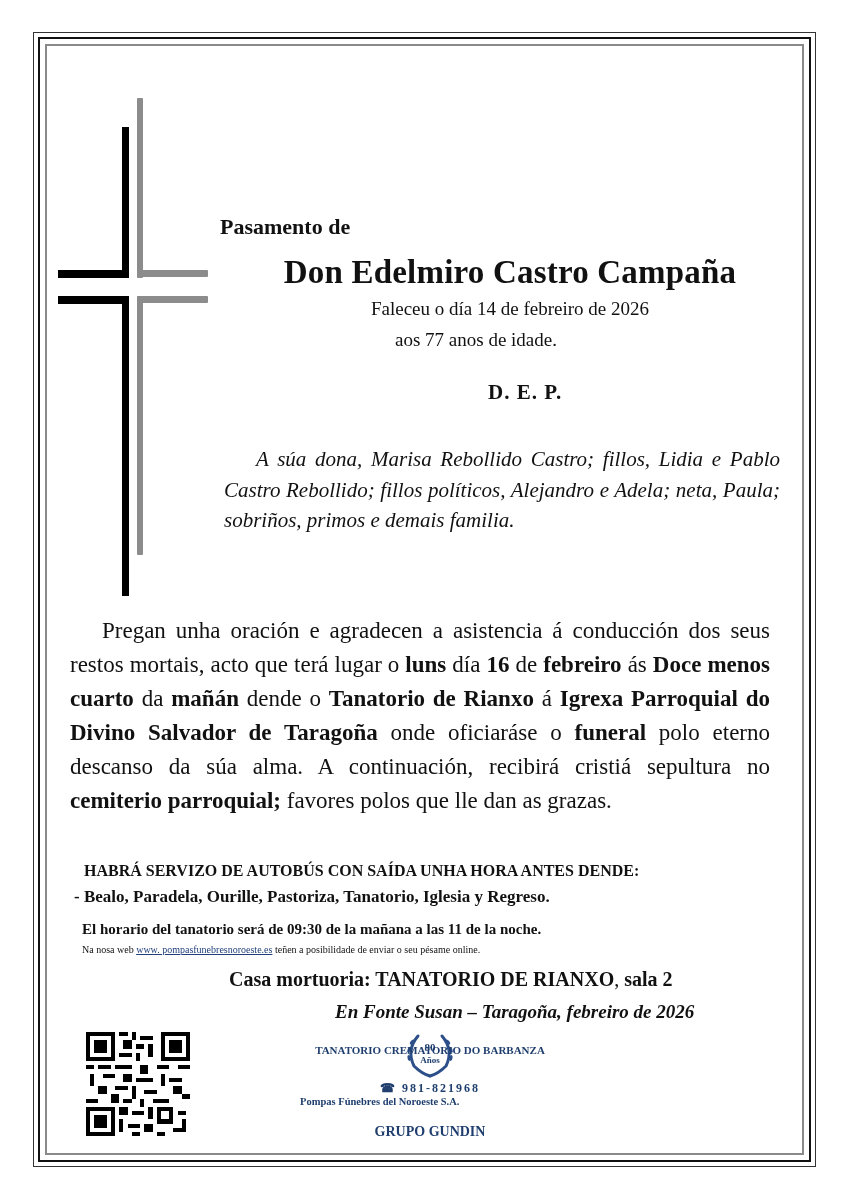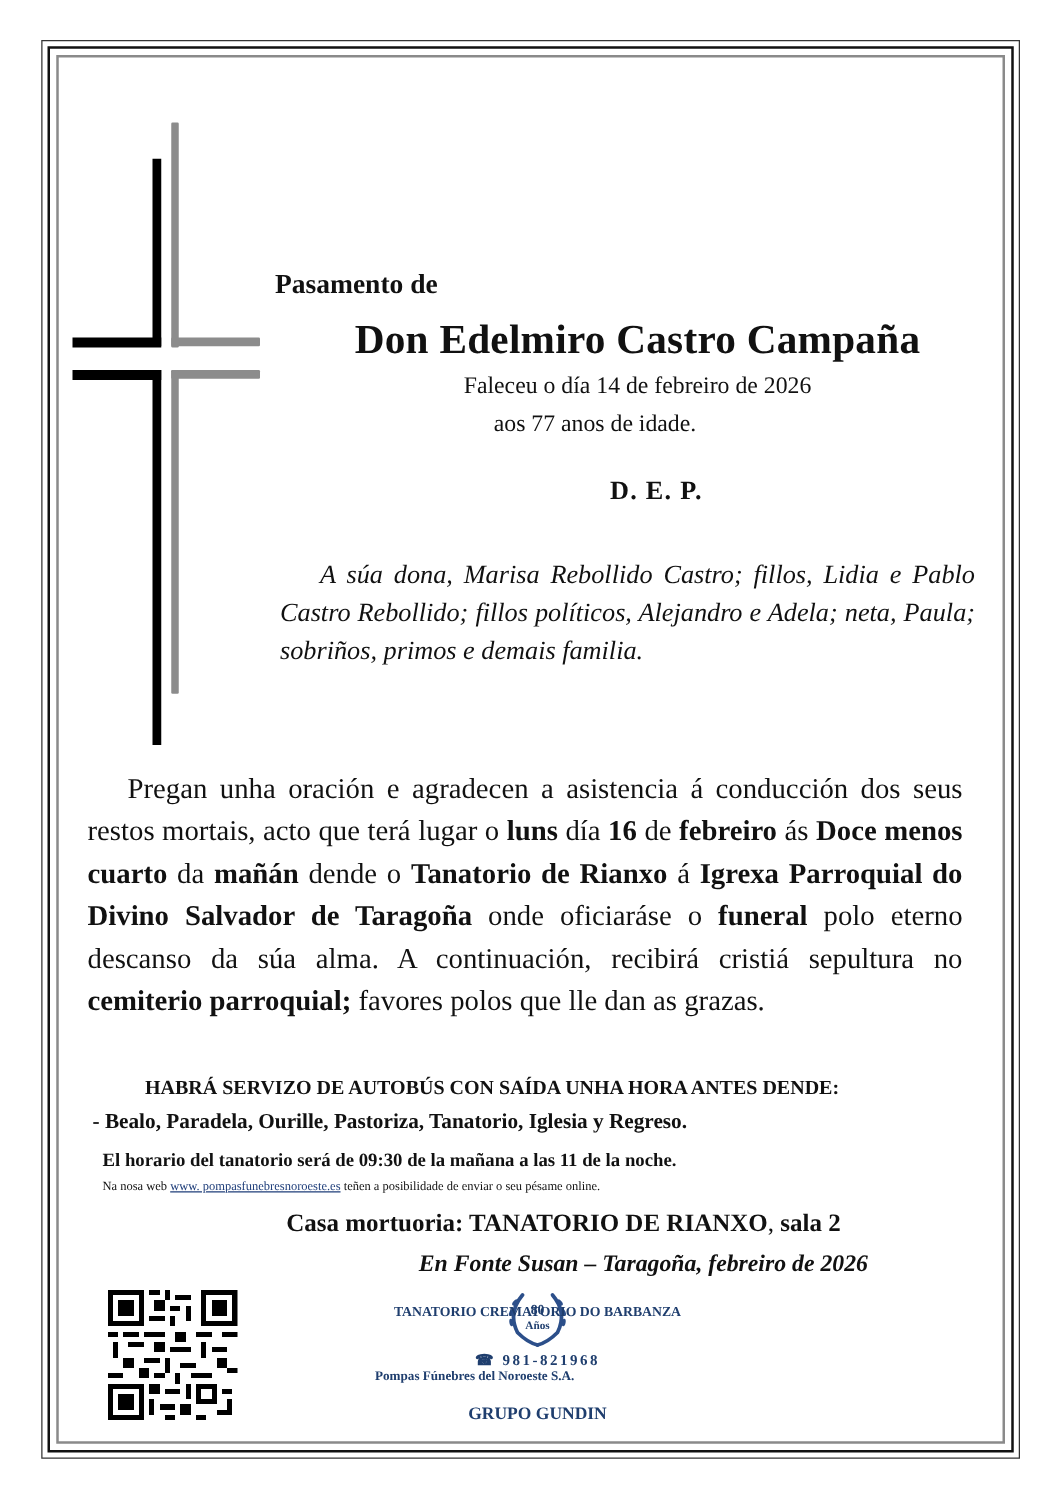--- a/index.html
+++ b/index.html
@@ -13,21 +13,21 @@
   .gry { background:#8c8c8c; border-radius:1px; }
   .t { position:absolute; white-space:nowrap; }
   .title-sm { left:220px; width:580px; top:214px; font-size:22px; font-weight:bold; }
   .name { left:220px; width:580px; top:254px; text-align:center; font-size:33px; font-weight:bold; letter-spacing:0.2px; }
   .died { left:220px; width:580px; top:298px; text-align:center; font-size:19px; }
   .age { left:395px; top:329px; font-size:19px; }
   .dep { left:488px; top:380px; font-size:21px; font-weight:bold; letter-spacing:1px; }
   .family { position:absolute; left:224px; top:432px; width:556px; font-size:21px; font-weight:normal; font-style:italic; line-height:30.5px; text-align:justify; text-indent:32px;margin-top:12px; }
   .body-p { position:absolute; left:70px; top:614px; width:700px; font-size:23px; line-height:34px; text-align:justify; text-indent:32px; }
   .body-p b { font-weight:bold; }
-  .bus1 { left:84px; top:862px; font-size:16px; font-weight:bold;margin-left:32px; }
+  .bus1 { left:84px; top:862px; font-size:16px; font-weight:bold; }
   .bus2 { left:74px; top:887px; font-size:17px; font-weight:bold; }
   .hours { left:82px; top:921px; font-size:15px; font-weight:bold; }
   .web { left:82px; top:944px; font-size:10px; }
   .web a { color:#1f3e7a; text-decoration:underline; }
   .casa { left:229px; top:968px; font-size:20px; font-weight:bold; }
   .casa .thin { font-weight:normal; }
   .place { left:335px; top:1001px; font-size:19px; font-weight:bold; font-style:italic; }
   .qr { position:absolute; left:86px; top:1032px; width:104px; height:104px; }
   .logo { position:absolute; left:400px; top:1030px; width:60px; height:50px; }
   .tel { left:300px; width:260px; top:1081px; text-align:center; font-size:12px; font-weight:bold; color:#1f3e6e; letter-spacing:2px; }

